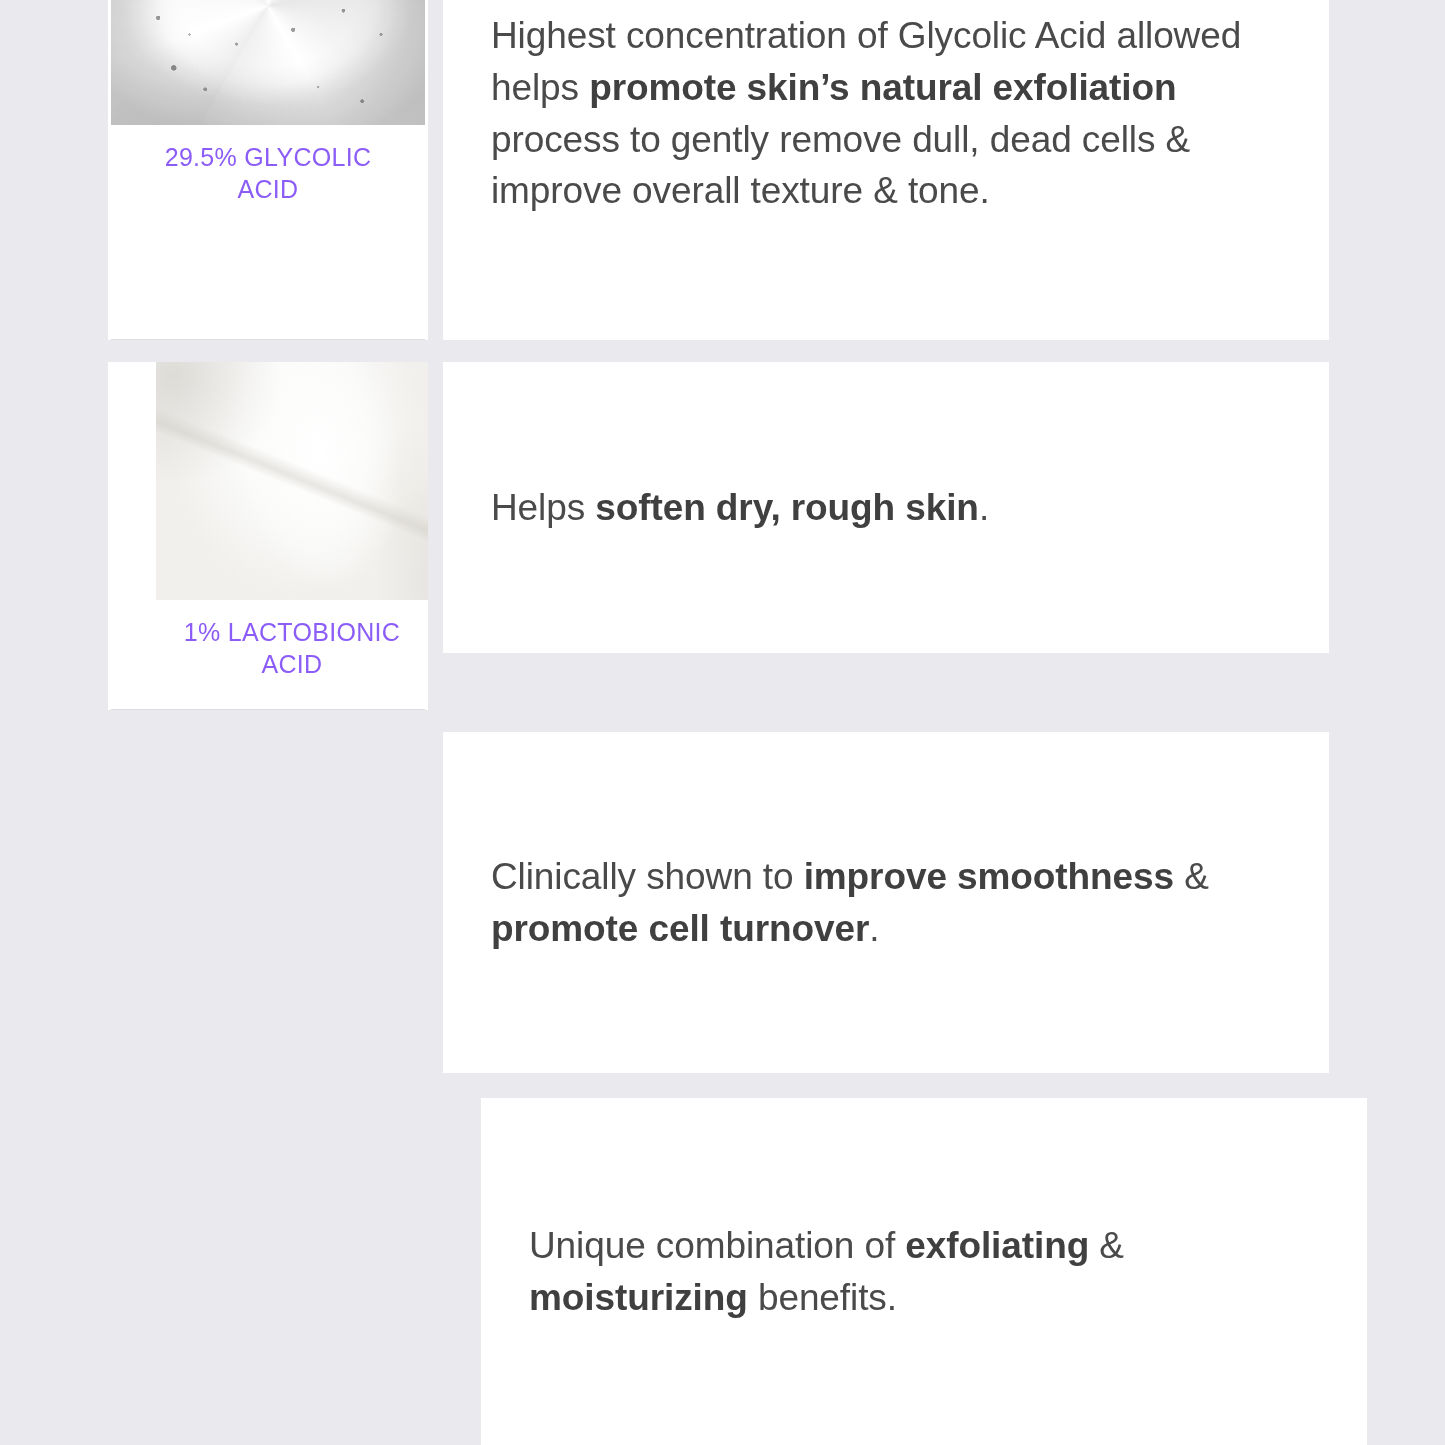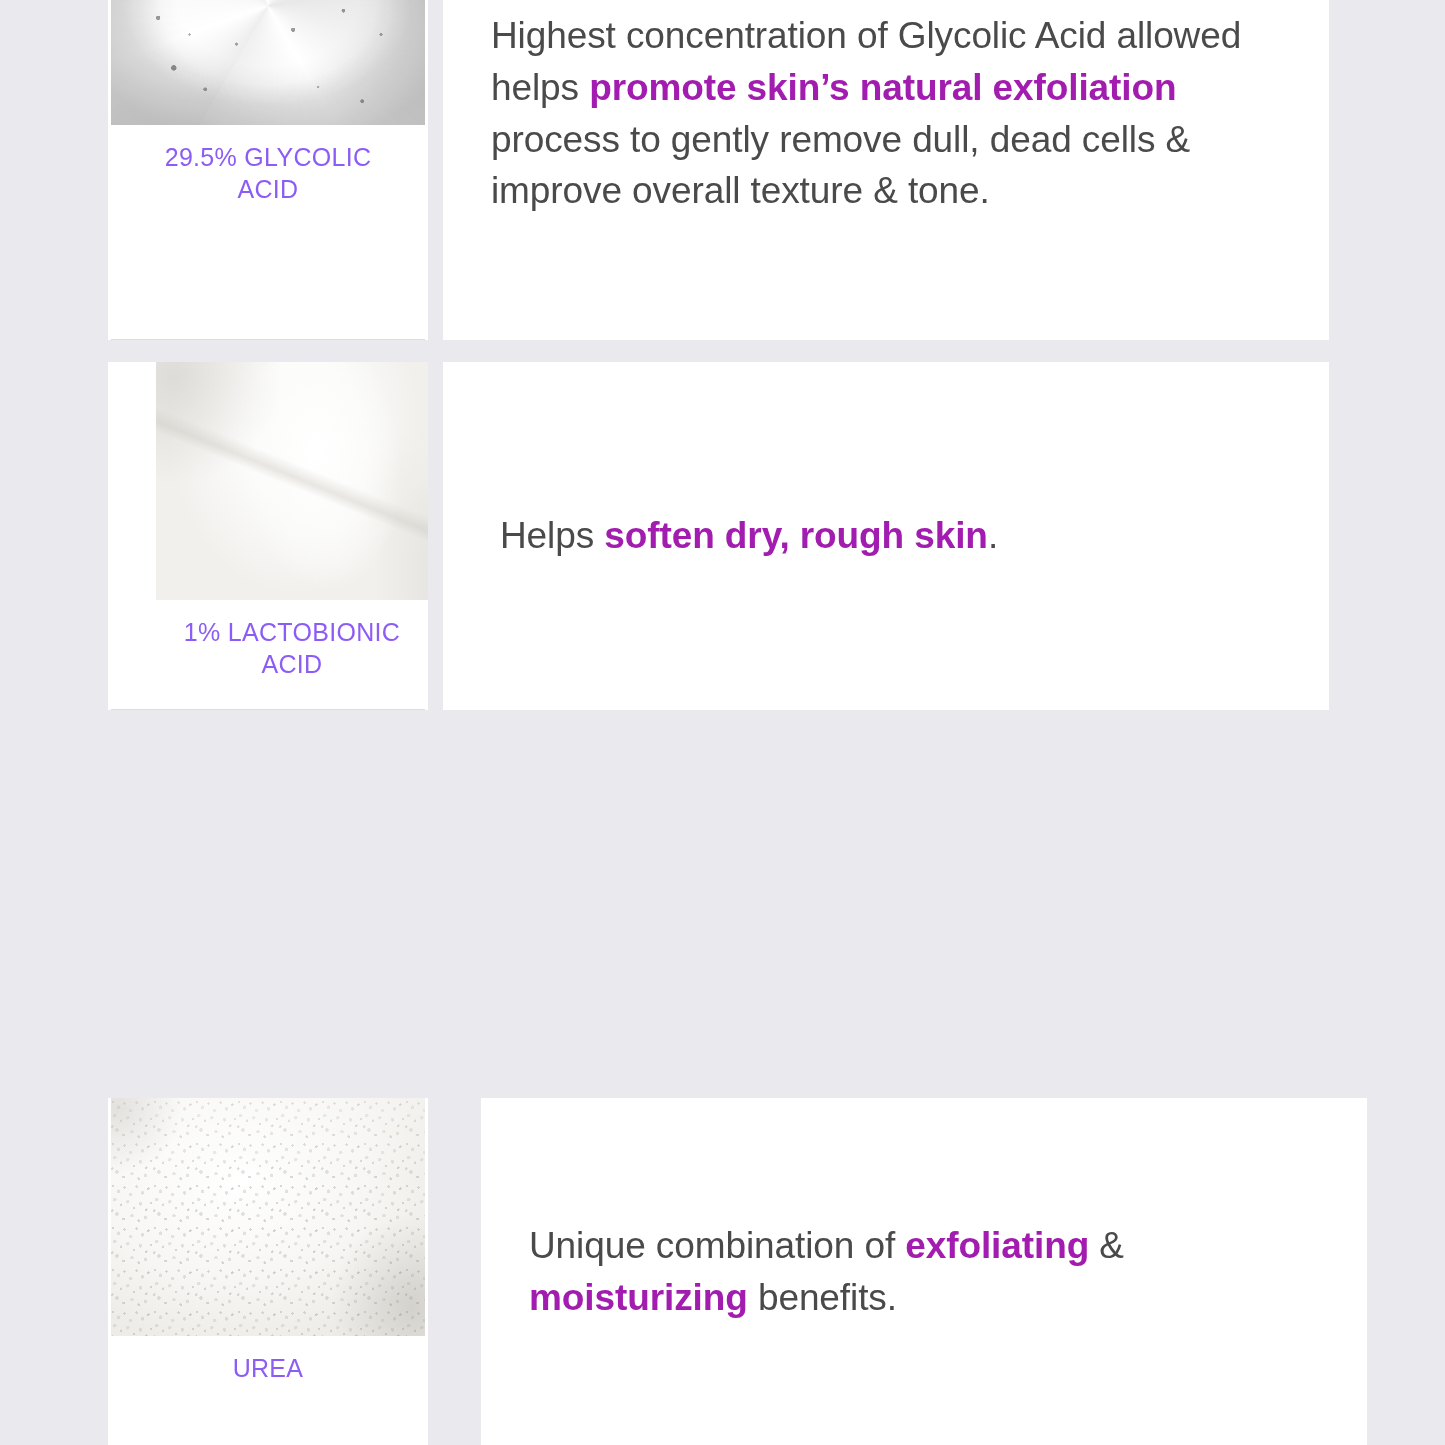--- a/index.html
+++ b/index.html
@@ -77,21 +77,21 @@
     font-size: 37px;
     line-height: 1.40;
     color: #4a4a4a;
     font-weight: 400;
     padding: 0 40px 0 48px;
     letter-spacing: -0.1px;
   }
 
   .benefit-text b {
     font-weight: 700;
-    color: #a21caf;
+    color: #404040;
   }
 
   
 
   
   .photo-gel {
     background:
       radial-gradient(ellipse 46% 44% at 50% 48%, #ffffff 0%, #ffffff 62%, #fbfbfb 72%, #f2f2f2 88%, #ebebeb 100%),
       linear-gradient(115deg, #f7f7f7 0%, #ffffff 40%, #f3f3f3 100%);
   }
@@ -244,29 +244,27 @@
     <div class="benefit-text" id="benefit-0"><span>Highest concentration of Glycolic Acid allowed helps </span><b>promote skin’s natural exfoliation</b><span> process to gently remove dull, dead cells &amp; improve overall texture &amp; tone.</span></div>
   </div>
 
   <div class="ingredient-card" style="top:362px; height:348px;padding-left:48px;">
     <div class="ingredient-photo photo-cream"></div>
     <div class="ingredient-name">1% LACTOBIONIC
 ACID</div>
     <div class="card-rule"></div>
   </div>
 
-  <div class="benefit-card" style="top:362px; height:348px;padding-left:9px;">
+  <div class="benefit-card" style="top:362px; height:291px;">
     <div class="benefit-text" id="benefit-1"><span>Helps </span><b>soften dry, rough skin</b><span>.</span></div>
   </div>
 
 
-
-  <div class="ingredient-card" style="top:1098px; height:348px;">
-    <div class="ingredient-photo photo-powder"></div>
-    <div class="ingredient-name">UREA</div>
-
-  </div>
+  <div class="benefit-card" style="top:732px; height:341px;">
+    <div class="benefit-text" id="benefit-2"><span>Clinically shown to </span><b>improve smoothness</b><span> &amp; </span><b>promote cell turnover</b><span>.</span></div>
+  </div>
+
 
   <div class="benefit-card" style="top:1098px; height:348px;margin-left:38px;">
     <div class="benefit-text" id="benefit-3"><span>Unique combination of </span><b>exfoliating</b><span> &amp; </span><b>moisturizing</b><span> benefits.</span></div>
   </div>
 
 </div>
 
 </body></html>

